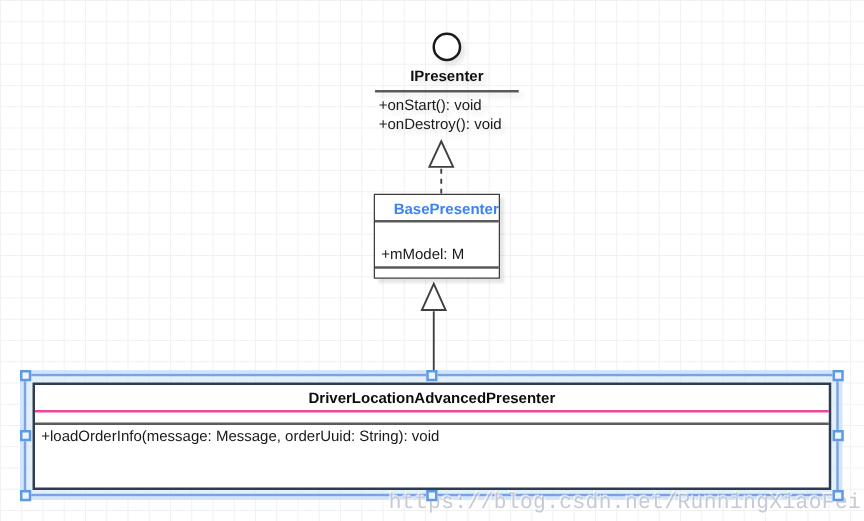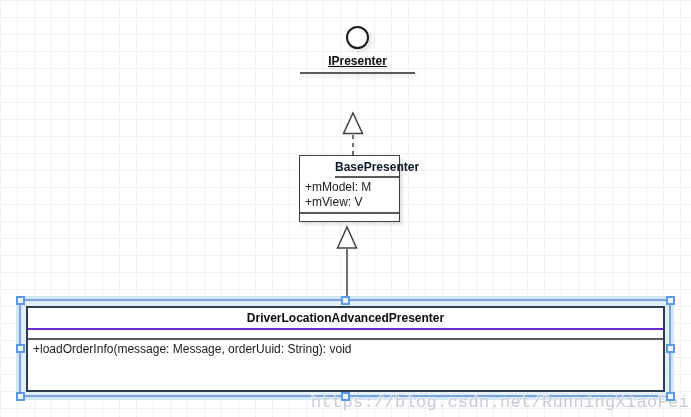--- a/index.html
+++ b/index.html
@@ -22,21 +22,21 @@
     position: absolute; left: 300px; top: 26px; width: 115px;
     filter: drop-shadow(3px 3px 2px rgba(0,0,0,0.10));
   }
   .iface-circle {
     width: 23px; height: 23px; margin: 0 auto;
     border: 2px solid #1a1a1a; border-radius: 50%;
     background: #fff;
   }
   .iface-name {
     margin-top: 5px; text-align: center;
-    font-weight: bold; font-size: 12px; color: #111; line-height: 15px; text-decoration: underline;
+    font-weight: bold; font-size: 12px; color: #111; line-height: 15px;
   }
   .iface-sep {
     margin-top: 3px; border-top: 2px solid #5a5a5a;
   }
   .iface-methods {
     padding: 3px 0 0 3px;
     font-size: 12px; color: #1a1a1a; line-height: 15px;
     white-space: nowrap;
   }
 
@@ -44,27 +44,26 @@
   .edges { position: absolute; left: 0; top: 0; pointer-events: none; }
 
   
   .base-class {
     position: absolute; left: 299px; top: 155px; width: 101px;
     background: #fff; border: 1.5px solid #3d3d3d;
     box-shadow: 3px 3px 2px rgba(0,0,0,0.10);
     font-size: 12px; color: #1a1a1a;
   }
   .base-class .title {
-    height: 22px; line-height: 22px; text-align: left;
-    font-weight: bold; color: #0f172a;
+    height: 22px; line-height: 22px; text-align: right;
+    font-weight: bold; color: #3b82f6;
     border-bottom: 2px solid #5a5a5a;
-    margin-left: 35px;
   }
   .base-class .fields {
-    padding: 2px 0 2px 5px; line-height: 15px;
+    padding: 18px 0 2px 5px; line-height: 15px;
     border-bottom: 2px solid #5a5a5a;
     white-space: nowrap;
   }
   .base-class .empty-compartment { height: 7px; }
 
   
   .sel-highlight {
     position: absolute; left: 19px; top: 299px; width: 652px; height: 98px;
     border: 2px solid rgba(104,150,224,0.85);
     border-radius: 2px;
@@ -80,21 +79,21 @@
   
   .sel-class {
     position: absolute; left: 26px; top: 306px; width: 639px; height: 86px;
     background: #fff; border: 2px solid #2e3c50;
     font-size: 12px; color: #1a1a1a;
     z-index: 30;
   }
   .sel-class .title {
     height: 22px; line-height: 21px; text-align: center;
     font-weight: bold; color: #0d0d0d;
-    border-bottom: 2px solid #6d28d9;
+    border-bottom: 2px solid #ec4899;
   }
   .sel-class .empty-compartment {
     height: 10px; border-bottom: 2px solid #5a5a5a;
   }
   .sel-class .methods {
     padding: 1px 13px 0 5px; line-height: 16.5px;
     white-space: nowrap;
   }
 
   
@@ -109,34 +108,37 @@
 </style>
 </head>
 <body>
 
 <div class="canvas">
 
   <div class="iface">
     <div class="iface-circle"></div>
     <div class="iface-name">IPresenter</div>
     <div class="iface-sep"></div>
+    <div class="iface-methods">
+      <div>+onStart(): void</div>
+      <div>+onDestroy(): void</div>
+    </div>
   </div>
 
   <svg class="edges" width="691" height="417" viewBox="0 0 691 417">
     <path d="M353,155 L353,135" stroke="#404040" stroke-width="1.5" stroke-dasharray="4,4" fill="none"></path>
     <path d="M353,113 L362.5,133.5 L343.5,133.5 Z" fill="#ffffff" stroke="#404040" stroke-width="1.5"></path>
     <path d="M347,300 L347,249" stroke="#404040" stroke-width="1.5" fill="none"></path>
     <path d="M347,227 L356.5,248 L337.5,248 Z" fill="#ffffff" stroke="#404040" stroke-width="1.5"></path>
   </svg>
 
   <div class="base-class">
     <div class="title">BasePresenter</div>
     <div class="fields">
       <div>+mModel: M</div>
-      <div>+mView: V</div>
     </div>
     <div class="empty-compartment"></div>
   </div>
 
   <div class="sel-highlight"></div>
 
   <div class="sel-class">
     <div class="title">DriverLocationAdvancedPresenter</div>
     <div class="empty-compartment"></div>
     <div class="methods">

